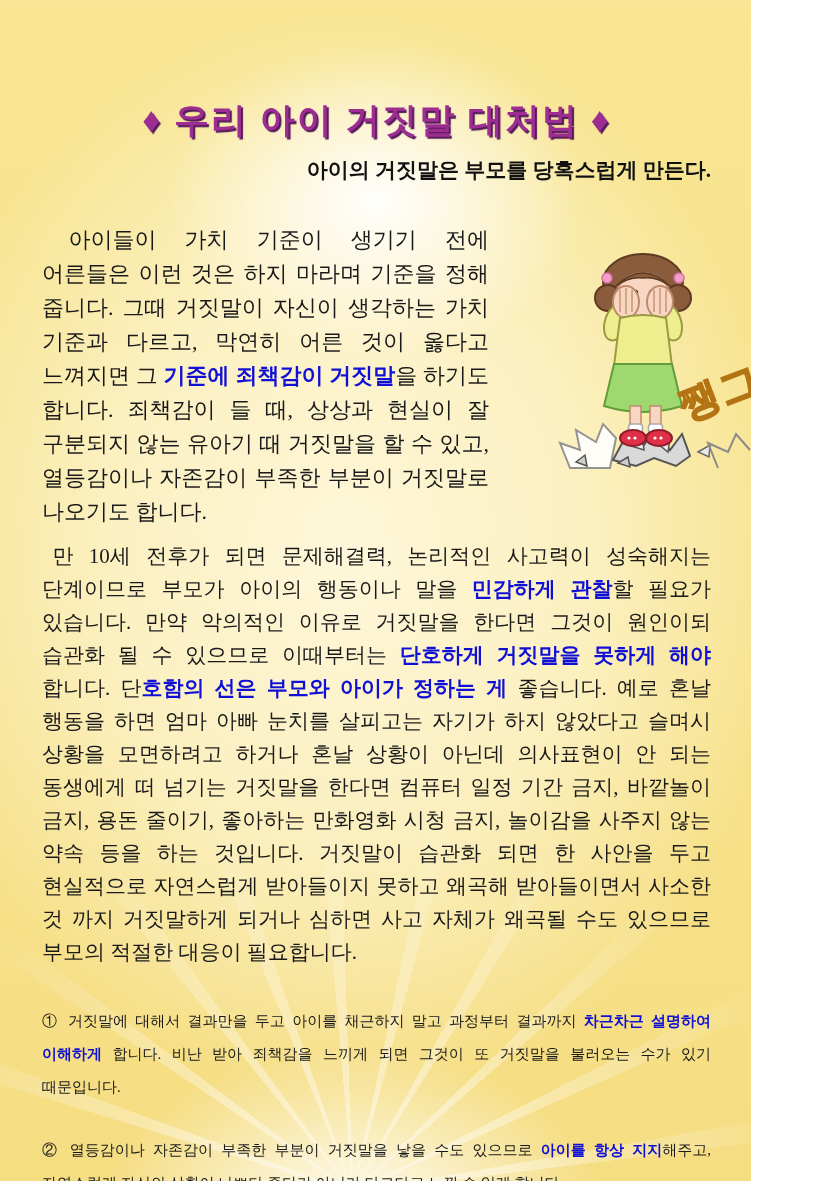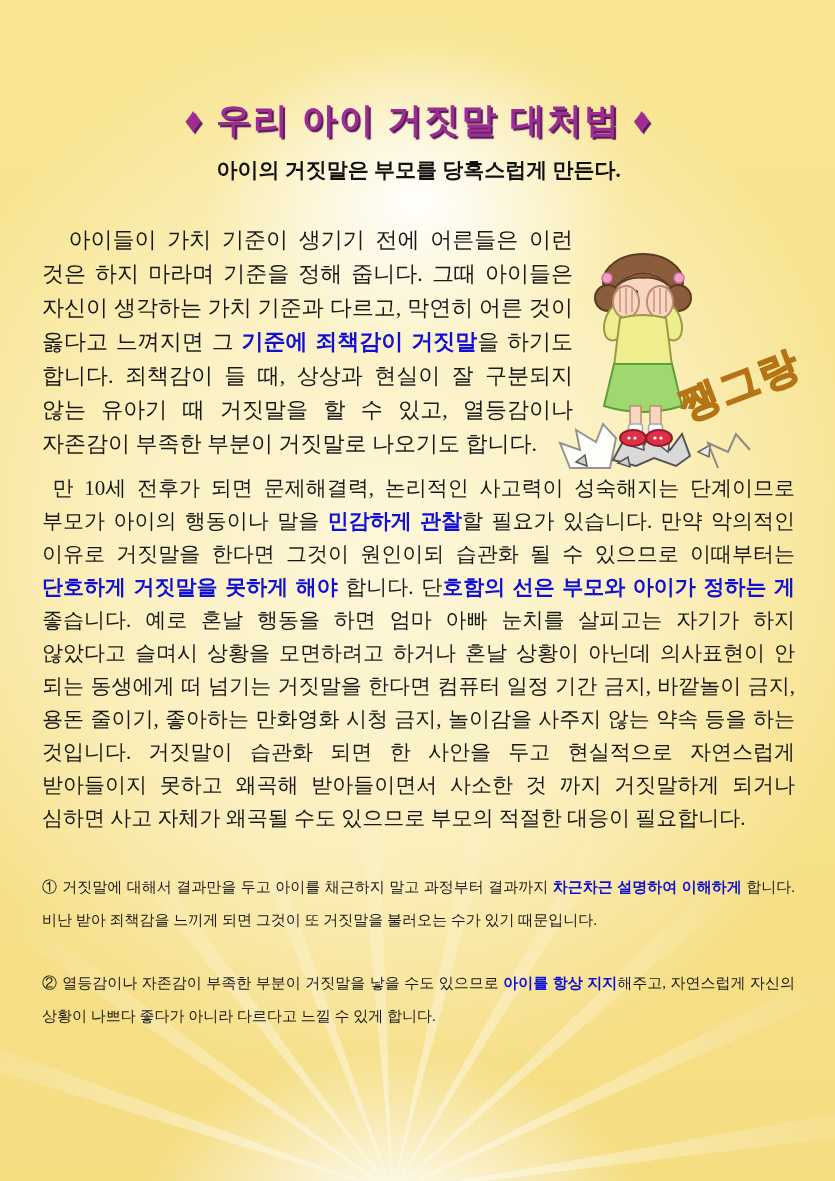--- a/index.html
+++ b/index.html
@@ -1,18 +1,18 @@
 <!DOCTYPE html>
 <html lang="ko"><head>
 <meta charset="utf-8">
 <style>
   html,body{margin:0;padding:0;}
   .page{
     position:relative;
-    width:835px;height:1181px;
+    width:751px;height:1181px;
     overflow:hidden;
     font-family:"Liberation Serif","DejaVu Serif",serif;
     color:#191919;
     background-color:#f6e18c;
     background-image:
       radial-gradient(ellipse 310px 235px at 50% 17%, rgba(255,255,255,0.97) 0%, rgba(255,255,255,0) 68%),
       radial-gradient(ellipse 360px 240px at 47% 103%, rgba(255,255,255,0.95) 0%, rgba(255,255,255,0) 70%),
       radial-gradient(ellipse 60% 46% at 46% 47%, rgba(254,248,222,0.95) 0%, rgba(254,248,222,0.62) 55%, rgba(254,248,222,0) 100%),
       linear-gradient(180deg,#f8e694 0%,#f7e28c 55%,#f5dd82 100%);
   }
@@ -31,21 +31,21 @@
     text-align:center;
     font-family:"Liberation Sans","DejaVu Sans",sans-serif;
     font-weight:bold;
     font-size:35px;
     letter-spacing:2px;
     color:#9e2d92;
     text-shadow:2px 2px 1px #54195a;
     line-height:46px;
   }
   .subtitle{
-    text-align:center;
+    text-align:right;
     font-size:21px;
     font-weight:600;
     line-height:38px;
     margin-top:8px;
     color:#111;
   }
   .para{
     text-align:justify;
     word-break:keep-all;
   }
@@ -77,21 +77,21 @@
 
 <div class="page">
   <div class="rays"></div>
 
   <div class="content">
     <div class="title">♦ 우리 아이 거짓말 대처법 ♦</div>
     <div class="subtitle">
       <div>아이의 거짓말은 부모를 당혹스럽게 만든다.</div>
     </div>
 
-    <div class="para p-intro"><span>아이들이 가치 기준이 생기기 전에 어른들은 이런 것은 하지 마라며 기준을 정해 줍니다. 그때 아이들은 자신이 생각하는 가치 기준과 다르고, 막연히 어른 것이 옳다고 느껴지면 그 </span><span class="hl">기준에 죄책감이 거짓말</span><span>을 하기도 합니다. 죄책감이 들 때, 상상과 현실이 잘 구분되지 않는 유아기 때 거짓말을 할 수 있고, 열등감이나 자존감이 부족한 부분이 거짓말로 나오기도 합니다.</span></div>
+    <div class="para p-intro"><span>아이들이 가치 기준이 생기기 전에 어른들은 이런 것은 하지 마라며 기준을 정해 줍니다. 그때 거짓말이 자신이 생각하는 가치 기준과 다르고, 막연히 어른 것이 옳다고 느껴지면 그 </span><span class="hl">기준에 죄책감이 거짓말</span><span>을 하기도 합니다. 죄책감이 들 때, 상상과 현실이 잘 구분되지 않는 유아기 때 거짓말을 할 수 있고, 열등감이나 자존감이 부족한 부분이 거짓말로 나오기도 합니다.</span></div>
     <div class="para p-main"><span>만 10세 전후가 되면 문제해결력, 논리적인 사고력이 성숙해지는 단계이므로 부모가 아이의 행동이나 말을 </span><span class="hl">민감하게 관찰</span><span>할 필요가 있습니다. 만약 악의적인 이유로 거짓말을 한다면 그것이 원인이되 습관화 될 수 있으므로 이때부터는 </span><span class="hl">단호하게 거짓말을 못하게 해야</span><span> 합니다. 단</span><span class="hl">호함의 선은 부모와 아이가 정하는 게</span><span> 좋습니다. 예로 혼날 행동을 하면 엄마 아빠 눈치를 살피고는 자기가 하지 않았다고 슬며시 상황을 모면하려고 하거나 혼날 상황이 아닌데 의사표현이 안 되는 동생에게 떠 넘기는 거짓말을 한다면 컴퓨터 일정 기간 금지, 바깥놀이 금지, 용돈 줄이기, 좋아하는 만화영화 시청 금지, 놀이감을 사주지 않는 약속 등을 하는 것입니다. 거짓말이 습관화 되면 한 사안을 두고 현실적으로 자연스럽게 받아들이지 못하고 왜곡해 받아들이면서 사소한 것 까지 거짓말하게 되거나 심하면 사고 자체가 왜곡될 수도 있으므로 부모의 적절한 대응이 필요합니다.</span></div>
 
     <div class="item item-1"><span>① 거짓말에 대해서 결과만을 두고 아이를 채근하지 말고 과정부터 결과까지 </span><span class="hl">차근차근 설명하여 이해하게</span><span> 합니다. 비난 받아 죄책감을 느끼게 되면 그것이 또 거짓말을 불러오는 수가 있기 때문입니다.</span></div>
     <div class="item item-2"><span>② 열등감이나 자존감이 부족한 부분이 거짓말을 낳을 수도 있으므로 </span><span class="hl">아이를 항상 지지</span><span>해주고, 자연스럽게 자신의 상황이 나쁘다 좋다가 아니라 다르다고 느낄 수 있게 합니다.</span></div>
 
   </div>
 
   <div class="illustration">
     <svg viewBox="0 0 277 232" width="277" height="232" xmlns="http://www.w3.org/2000/svg">
 

